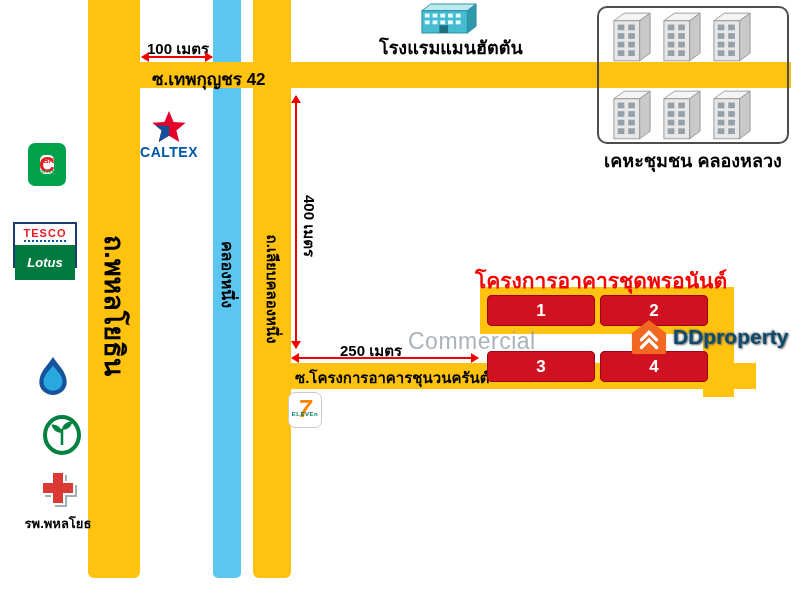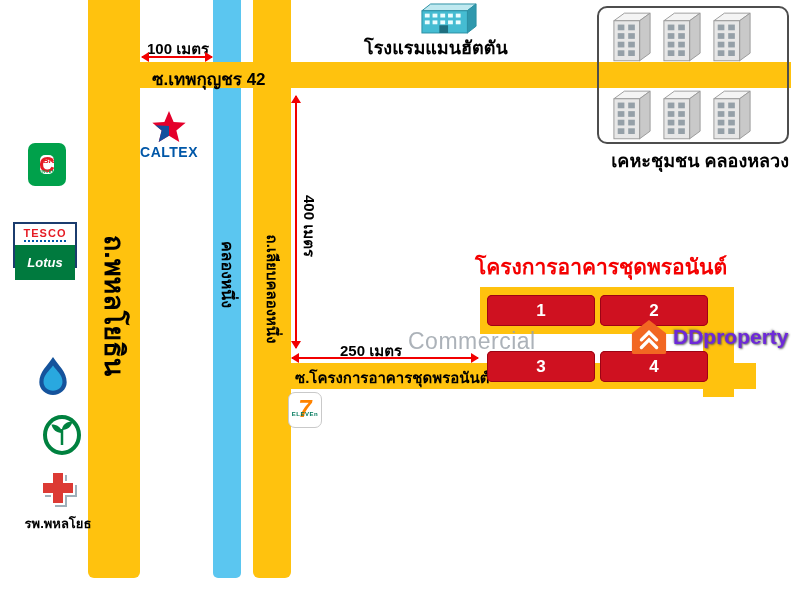--- a/index.html
+++ b/index.html
@@ -17,21 +17,21 @@
   .harrow::before{content:"";position:absolute;left:-1px;top:-4px;width:0;height:0;border:5px solid transparent;border-left:0;border-right:8px solid #f20000}
   .harrow::after{content:"";position:absolute;right:-1px;top:-4px;width:0;height:0;border:5px solid transparent;border-right:0;border-left:8px solid #f20000}
   .varrow{position:absolute;width:2px;background:#f20000}
   .varrow::before{content:"";position:absolute;top:-1px;left:-4px;width:0;height:0;border:5px solid transparent;border-top:0;border-bottom:8px solid #f20000}
   .varrow::after{content:"";position:absolute;bottom:-1px;left:-4px;width:0;height:0;border:5px solid transparent;border-bottom:0;border-top:8px solid #f20000}
 
   .pband{position:absolute;background:#ffc20e}
   .block{position:absolute;width:108px;height:31px;background:#cf1120;border-radius:5px;
          display:flex;align-items:center;justify-content:center;color:#fff;font-weight:700;font-size:17px;
          box-shadow:inset 0 0 0 1px #9d0314}
-  .ptitle{position:absolute;left:470px;top:250px;width:262px;text-align:center;color:#f40000;font-weight:700;font-size:21px;white-space:nowrap}
+  .ptitle{position:absolute;left:470px;top:264px;width:262px;text-align:center;color:#f40000;font-weight:700;font-size:21px;white-space:nowrap}
 
   .combox{position:absolute;left:597px;top:6px;width:192px;height:138px;border:2px solid #4d4d4d;border-radius:10px;background:transparent}
   .bldg{position:absolute}
 
   
   .bigc{position:absolute;left:28px;top:143px;width:38px;height:43px;background:#00a14b;border-radius:7px;padding:12px}
   .bigc-inner{position:relative;width:100%;height:100%;background:#fff;border-radius:5px;overflow:hidden}
   .bigc-big{position:absolute;left:3px;top:1px;font-size:8px;font-weight:700;font-style:italic;color:#e51b24}
   .bigc-c{position:absolute;left:50%;top:54%;transform:translate(-50%,-50%);font-size:22px;font-weight:700;color:#e51b24}
   .bigc-sub{position:absolute;left:50%;bottom:0;transform:translateX(-50%);font-size:4px;font-weight:700;color:#00a14b;letter-spacing:.3px}
@@ -49,21 +49,21 @@
   
   .seven{position:absolute;left:288px;top:392px;width:34px;height:36px;background:#fff;border:1px solid #c9c9c9;border-radius:7px}
   .seven-7{position:absolute;left:50%;top:46%;transform:translate(-50%,-50%);font-size:24px;font-weight:700;font-style:italic;color:#ff8300}
   .seven-txt{position:absolute;left:50%;top:62%;transform:translate(-50%,-50%);font-size:6px;font-weight:700;color:#00795c;letter-spacing:.5px}
 
   .hosp-lbl{position:absolute;left:20px;top:513px;width:76px;text-align:center;font-size:13px;font-weight:700}
 
   
   .wm-com{position:absolute;left:408px;top:328px;font-size:23px;color:#98a0a8;opacity:.8;letter-spacing:.5px}
   .ddp{position:absolute;left:630px;top:318px;display:flex;align-items:center;gap:5px}
-  .ddp-text{font-size:21px;font-weight:700;color:#6d28d9;text-shadow:1px 1px 2px rgba(80,80,80,.85),-1px -1px 2px rgba(80,80,80,.45)}
+  .ddp-text{font-size:21px;font-weight:700;color:#0c4a6e;text-shadow:1px 1px 2px rgba(80,80,80,.85),-1px -1px 2px rgba(80,80,80,.45)}
 </style>
 </head>
 <body>
 
 <svg width="0" height="0" style="position:absolute" aria-hidden="true">
   <defs>
     <g id="sym-building">
       <polygon points="2,11 13,3 40,3 29,11" fill="#f4f4f4" stroke="#9a9a9a"></polygon>
       <polygon points="29,11 40,3 40,45 29,53" fill="#c9c9c9" stroke="#9a9a9a"></polygon>
       <rect x="2" y="11" width="27" height="42" fill="#e7e7e7" stroke="#9a9a9a"></rect>
@@ -109,21 +109,21 @@
   <div class="road" style="left:140px;top:62px;width:651px;height:26px"></div>
   <div class="road" style="left:291px;top:363px;width:465px;height:26px"></div>
 
   <div class="pband" style="left:480px;top:287px;width:254px;height:47px"></div>
   <div class="pband" style="left:703px;top:287px;width:31px;height:110px"></div>
 
   <div class="vlbl" style="left:14px;top:284px;width:200px;font-size:27px">ถ.พหลโยธิน</div>
   <div class="vlbl" style="left:157px;top:262px;width:140px;font-size:16px">คลองหนึ่ง</div>
   <div class="vlbl" style="left:187px;top:277px;width:170px;font-size:15px">ถ.เลียบคลองหนึ่ง</div>
   <div class="lbl" style="left:152px;top:65px;font-size:17px">ซ.เทพกุญชร 42</div>
-  <div class="lbl" style="left:295px;top:366px;font-size:15px">ซ.โครงการอาคารชุดพรอนันต์</div>
+  <div class="lbl" style="left:295px;top:366px;font-size:15px">ซ.โครงการอาคารชุนวนครันต์</div>
 
   <div class="lbl" style="left:141px;top:37px;width:74px;text-align:center;font-size:15px">100 เมตร</div>
   <div class="harrow" style="left:142px;top:56px;width:70px"></div>
 
   <div class="varrow" style="left:295px;top:96px;height:252px"></div>
   <div class="vlbl" style="left:264px;top:214px;width:90px;font-size:15px">400 เมตร</div>
 
   <div class="lbl" style="left:340px;top:339px;width:110px;text-align:left;font-size:15px">250 เมตร</div>
   <div class="harrow" style="left:292px;top:357px;width:186px"></div>
 
@@ -153,26 +153,26 @@
     </svg>
   <svg class="bldg" style="left:612px;top:88px" width="40" height="52" viewBox="0 0 42 54">
       <use href="#sym-building"></use>
     </svg>
   <svg class="bldg" style="left:662px;top:88px" width="40" height="52" viewBox="0 0 42 54">
       <use href="#sym-building"></use>
     </svg>
   <svg class="bldg" style="left:712px;top:88px" width="40" height="52" viewBox="0 0 42 54">
       <use href="#sym-building"></use>
     </svg>
-  <div class="lbl" style="left:597px;top:146px;width:192px;text-align:right;font-size:18px">เคหะชุมชน คลองหลวง</div>
+  <div class="lbl" style="left:597px;top:146px;width:192px;text-align:center;font-size:18px">เคหะชุมชน คลองหลวง</div>
 
   <svg class="bldg" style="left:420px;top:2px" width="58" height="32" viewBox="0 0 60 33">
       <use href="#sym-hotel"></use>
     </svg>
-  <div class="lbl" style="left:364px;top:33px;width:140px;text-align:center;font-size:18px">โรงแรมแมนฮัตตัน</div>
+  <div class="lbl" style="left:379px;top:33px;width:140px;text-align:center;font-size:18px">โรงแรมแมนฮัตตัน</div>
 
   <div class="bigc">
     <div class="bigc-inner">
       <span class="bigc-big">BiG</span>
       <span class="bigc-c">C</span>
       <span class="bigc-sub">SUPERCENTER</span>
     </div>
   </div>
 
   <svg style="position:absolute;left:152px;top:110px" width="34" height="34" viewBox="0 0 36 36">

